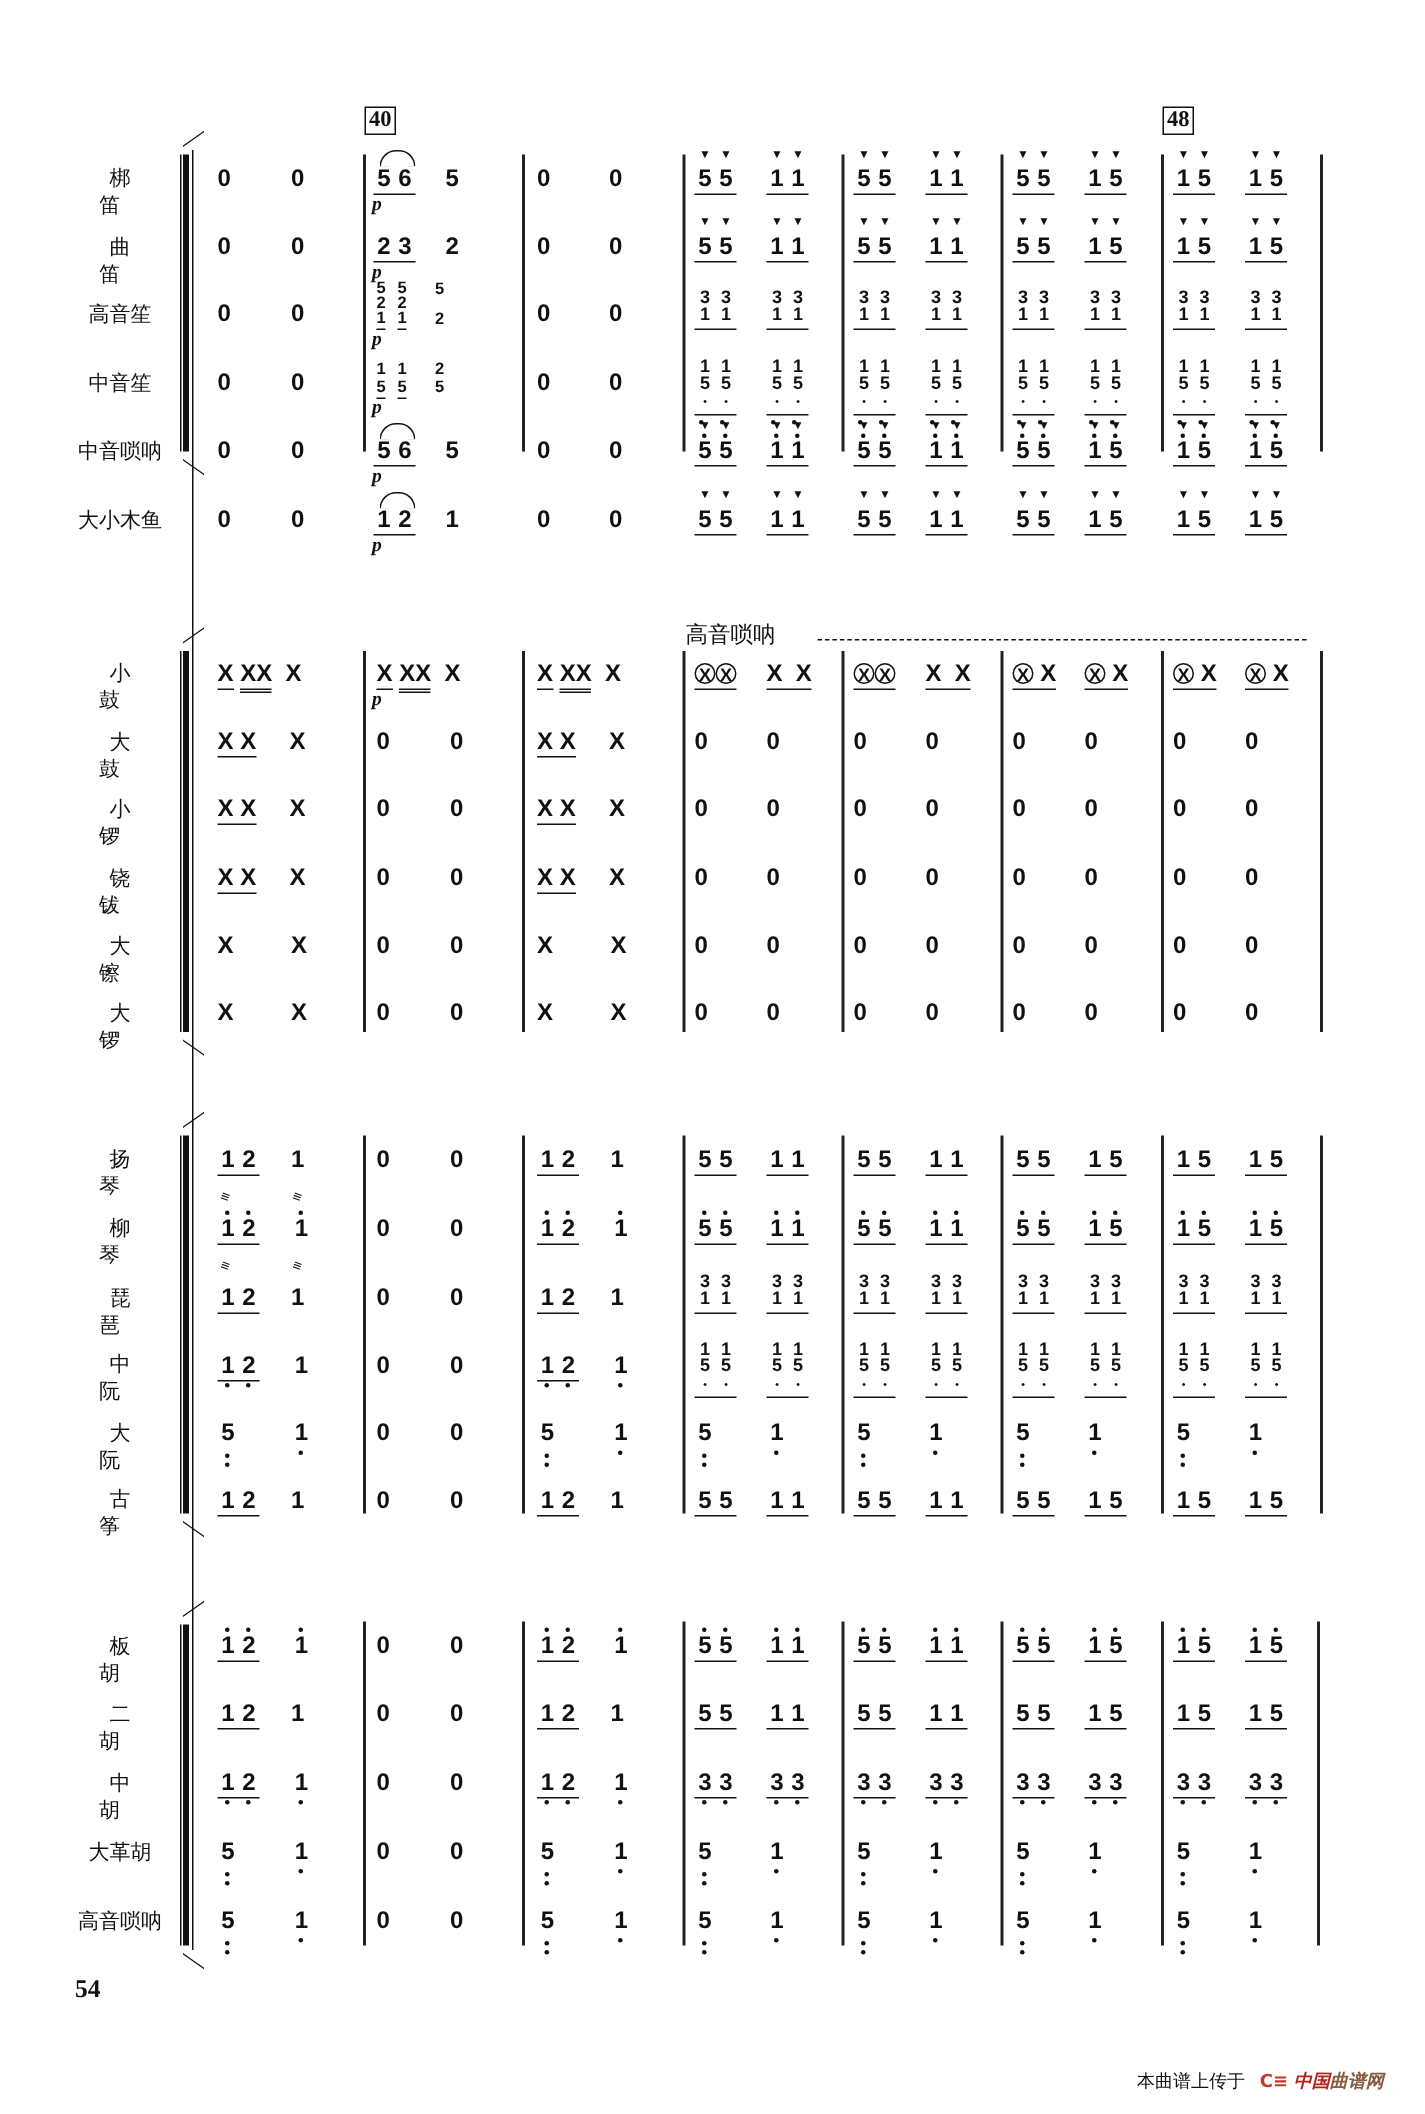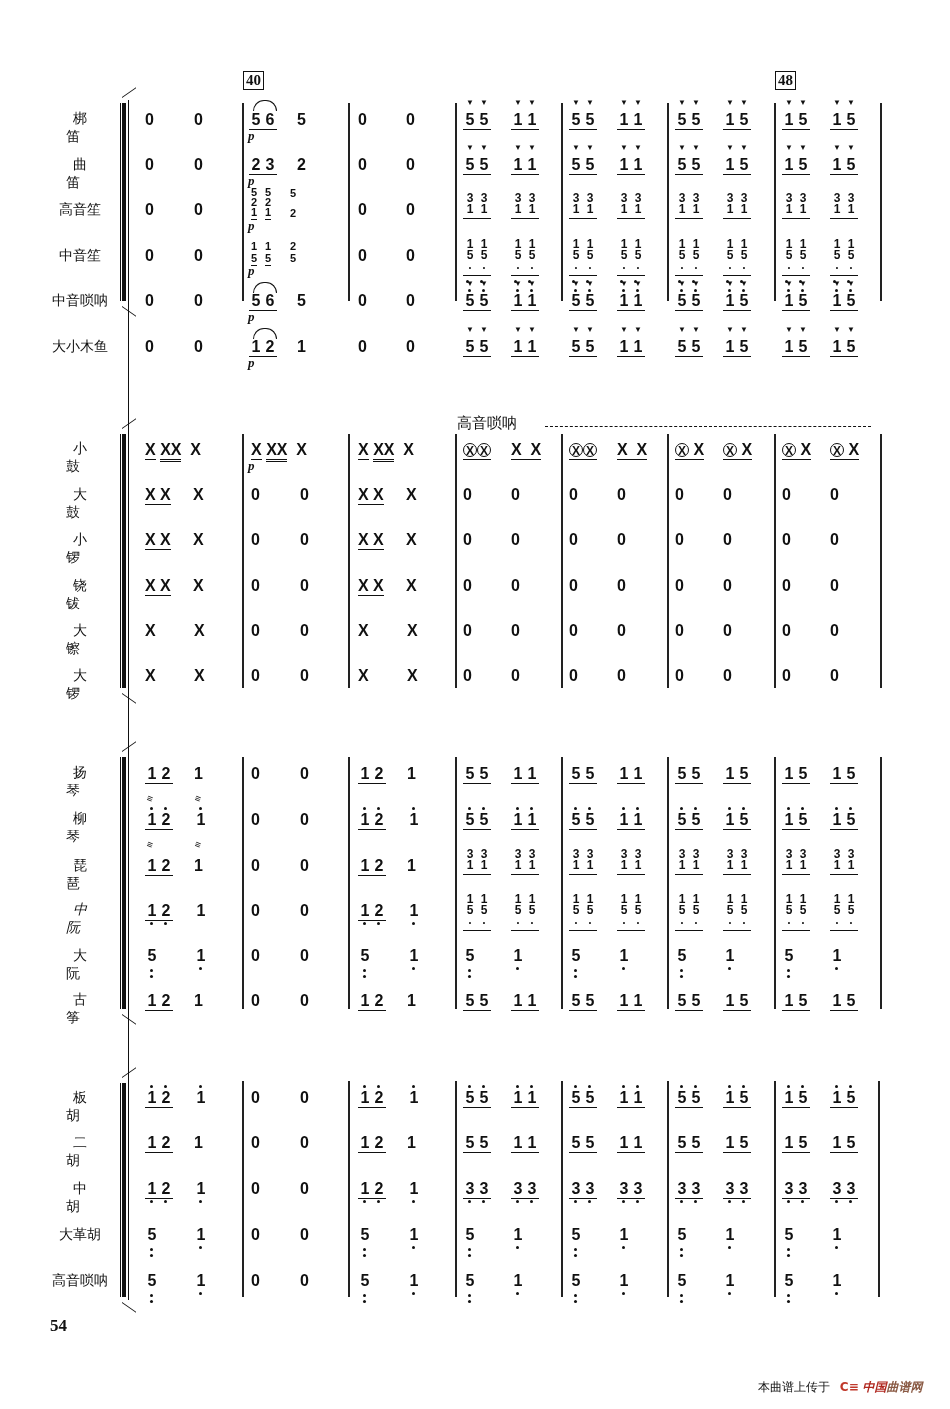--- a/index.html
+++ b/index.html
@@ -291,21 +291,21 @@
     <div class="barline" style="left:455px;top:757px;height:252px;"></div>
     <div class="barline" style="left:561px;top:757px;height:252px;"></div>
     <div class="barline" style="left:667px;top:757px;height:252px;"></div>
     <div class="barline" style="left:774px;top:757px;height:252px;"></div>
     <div class="barline" style="left:880px;top:757px;height:252px;"></div>
   </div>
 
   <div class="inst spaced" style="top:764px;">扬 琴</div>
   <div class="inst spaced" style="top:810px;">柳 琴</div>
   <div class="inst spaced" style="top:857px;">琵 琶</div>
-  <div class="inst spaced" style="top:901px;font-style:italic;">中 阮</div>
+  <div class="inst spaced" style="top:901px;">中 阮</div>
   <div class="inst spaced" style="top:947px;">大 阮</div>
   <div class="inst spaced" style="top:991px;">古 筝</div>
 
   <div id="pluck-fill">
       <div class="cell" style="left: 145px; top: 765px;"><span class="under"><span class="n ">1</span><span class="n ">2</span></span></div>
       <div class="cell" style="left: 194px; top: 765px;">1</div>
       <div class="cell" style="left: 145px; top: 811px;"><span class="under"><span class="n hi">1</span><span class="n hi">2</span></span></div>
       <div class="cell" style="left: 194px; top: 811px;"><span class="n hi">1</span></div>
       <div class="cell" style="left: 145px; top: 857px;"><span class="under"><span class="n ">1</span><span class="n ">2</span></span></div>
       <div class="cell" style="left: 194px; top: 857px;">1</div>

